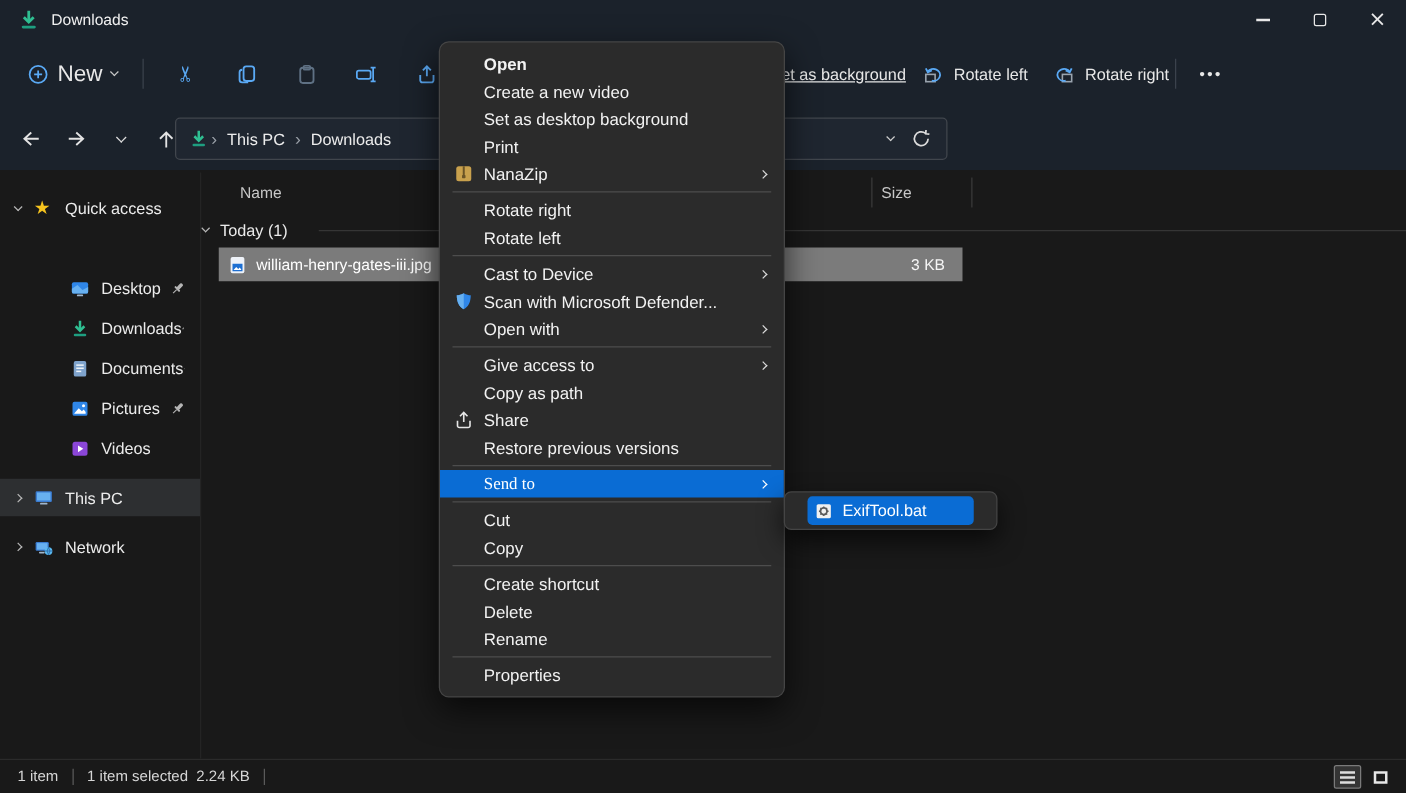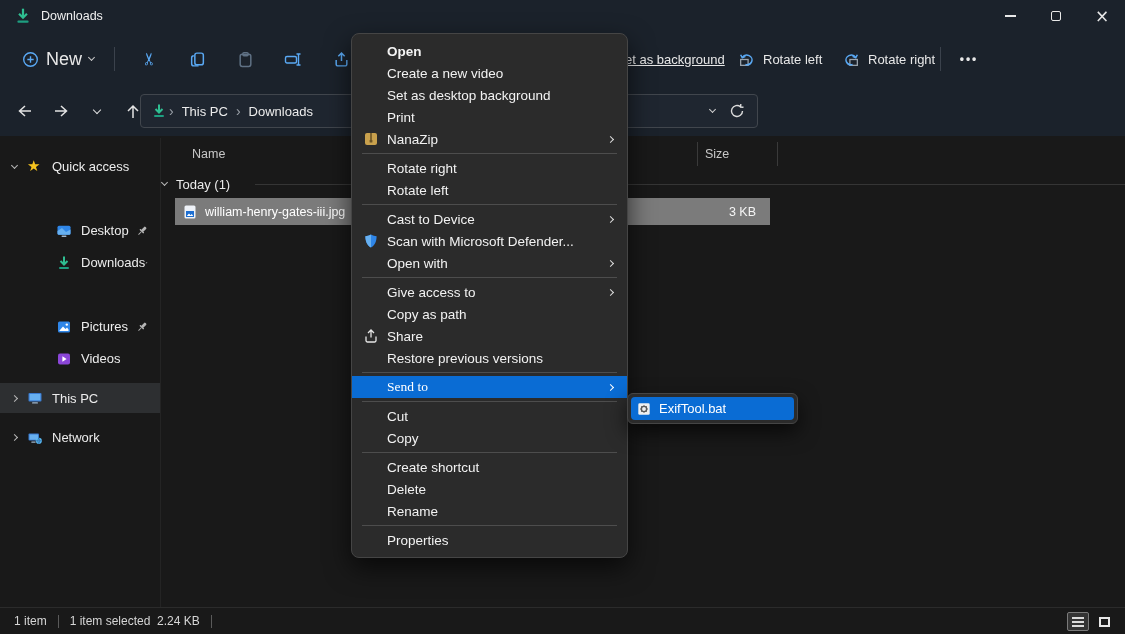--- a/index.html
+++ b/index.html
@@ -80,21 +80,21 @@
   .mi { position:relative; height:22px; display:flex; align-items:center; padding:0 14px 0 35px; font-size:13.5px; color:#f2f2f2; }
   .mi .mi-ico { position:absolute; left:11px; top:3px; width:16px; height:16px; }
   .mi .mi-chev { margin-left:auto; color:#dcdcdc; }
   .mi.bold { font-weight:bold; }
   .mi.highlight { background:#0a6cd4; color:#ffffff;font-family:Liberation Serif, serif; }
   .mi.highlight .mi-chev { color:#ffffff; }
   .sep { height:1px; background:#4d4d4d; margin:3px 10px; }
 
   
   .submenu { position:absolute; left:627px; top:393px; width:171px; height:31px; background:#2b2b2b; border:1px solid #454545;
-    border-radius:6px; box-shadow:0 8px 20px rgba(0,0,0,.65); z-index:60; display:flex; align-items:center; padding:0 3px; }
+    border-radius:6px; box-shadow:0 8px 20px rgba(0,0,0,.65); z-index:60; display:flex; align-items:center; padding:0 18px; }
   .sub-item { width:100%; height:23px; background:#0a6cd4; border-radius:4px; display:flex; align-items:center; color:#fff; font-size:13px; }
   .sub-item .si-ico { margin-left:6px; width:14px; height:14px; }
   .sub-item .si-label { margin-left:8px; }
 
   
   .statusbar { position:absolute; left:0; top:607px; width:1125px; height:27px; background:#191919; border-top:1px solid #2b2b2b;
     display:flex; align-items:center; font-size:12px; color:#d6d6d6; }
   .sb-text { margin-left:14px; white-space:pre; }
   .sb-div { width:1px; height:13px; background:#5a5a5a; margin:0 11px; }
   .sb-views { position:absolute; right:10px; top:4px; display:flex; gap:4px; }
@@ -298,20 +298,36 @@
     <span style="margin-left:9px">Downloads</span>
     <svg class="pin" width="12" height="12" viewBox="0 0 12 12">
       <g transform="rotate(45 6 6)" fill="#b5b5b5">
           <rect x="4.6" y="0.6" width="2.8" height="5.2" rx="1"></rect>
           <rect x="3.2" y="5.4" width="5.6" height="1.6" rx=".8"></rect>
           <rect x="5.6" y="7" width=".9" height="4"></rect>
         </g>
     </svg>
   </div>
 
+  <div class="sidebar-row" style="top:280px">
+    <svg class="side-ico" style="margin-left:56px" viewBox="0 0 16 16">
+      <rect x="3" y="1.8" width="10" height="12.4" rx="1.5" fill="#7fa3cc"></rect>
+      <rect x="5" y="4.5" width="6" height="1.2" fill="#eef3f8"></rect>
+      <rect x="5" y="7" width="6" height="1.2" fill="#eef3f8"></rect>
+      <rect x="5" y="9.5" width="4" height="1.2" fill="#eef3f8"></rect>
+    </svg>
+    <span style="margin-left:9px">Documents</span>
+    <svg class="pin" width="12" height="12" viewBox="0 0 12 12">
+      <g transform="rotate(45 6 6)" fill="#b5b5b5">
+          <rect x="4.6" y="0.6" width="2.8" height="5.2" rx="1"></rect>
+          <rect x="3.2" y="5.4" width="5.6" height="1.6" rx=".8"></rect>
+          <rect x="5.6" y="7" width=".9" height="4"></rect>
+        </g>
+    </svg>
+  </div>
 
   <div class="sidebar-row" style="top:312px">
     <svg class="side-ico" style="margin-left:56px" viewBox="0 0 16 16">
       <rect x="2" y="2.4" width="12" height="11.2" rx="1.5" fill="#2f86e8"></rect>
       <circle cx="10.8" cy="5.6" r="1.2" fill="#fff"></circle>
       <path d="M3.5 11.5 L7 7.5 L9.5 10 L11 8.5 L12.5 10.5 V12 H3.5 Z" fill="#ffffff"></path>
     </svg>
     <span style="margin-left:9px">Pictures</span>
     <svg class="pin" width="12" height="12" viewBox="0 0 12 12">
       <g transform="rotate(45 6 6)" fill="#b5b5b5">

